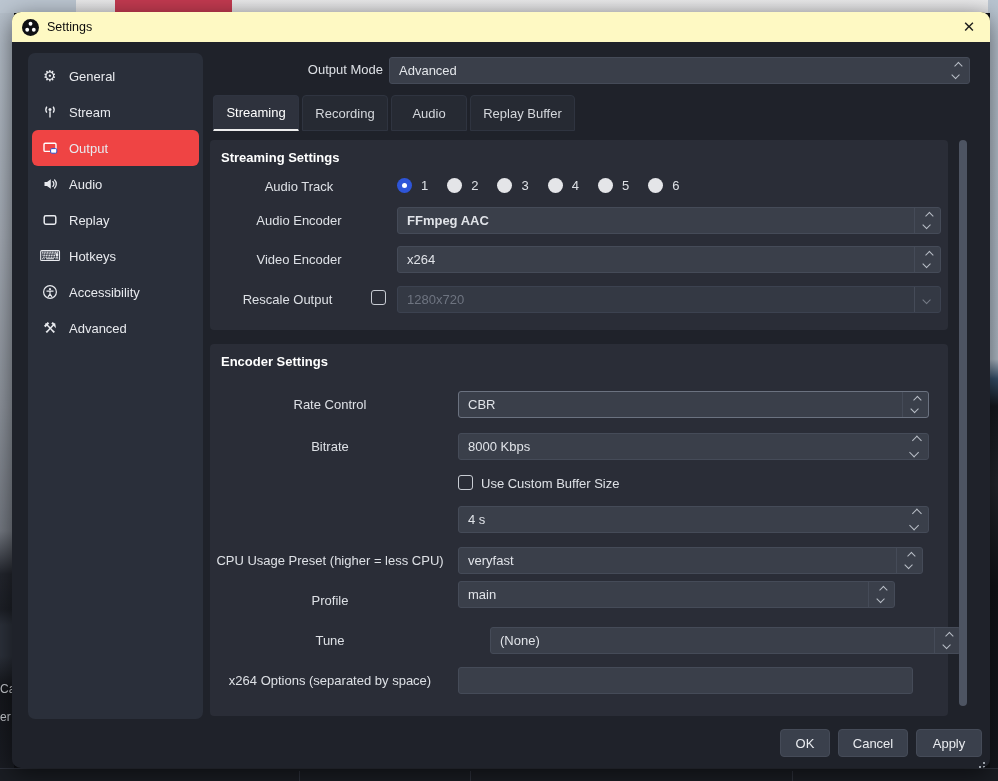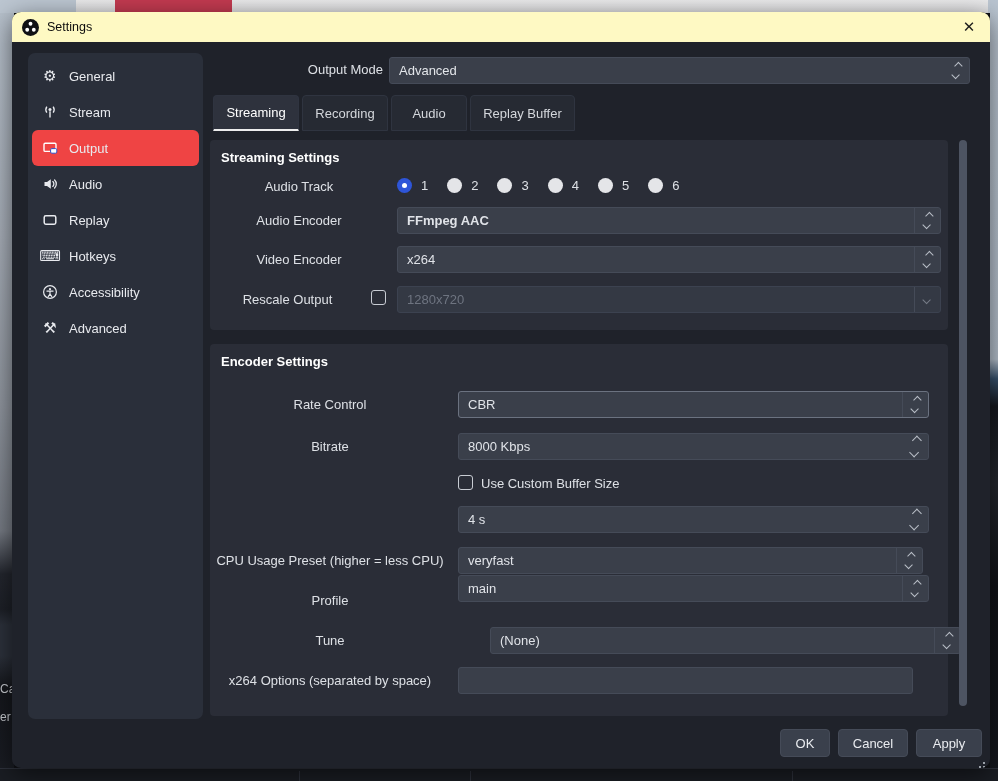--- a/index.html
+++ b/index.html
@@ -291,21 +291,21 @@
       <div class="flabel" style="left:0;top:209px;width:240px;">CPU Usage Preset (higher = less CPU)</div>
       <div class="field" style="left:248px;top:203px;width:465px;">
         <span class="val">veryfast</span>
         <span class="spin">
             <i class="chv up"></i>
             <i class="chv dn"></i>
           </span>
       </div>
 
       <div class="flabel" style="left:0;top:249px;width:240px;">Profile</div>
-      <div class="field" style="left:248px;top:231px;width:471px;">
+      <div class="field" style="left:248px;top:237px;width:437px;">
         <span class="val">main</span>
         <span class="spin">
             <i class="chv up"></i>
             <i class="chv dn"></i>
           </span>
       </div>
 
       <div class="flabel" style="left:0;top:289px;width:240px;">Tune</div>
       <div class="field" style="left:248px;top:283px;width:471px;margin-left:32px;">
         <span class="val">(None)</span>

